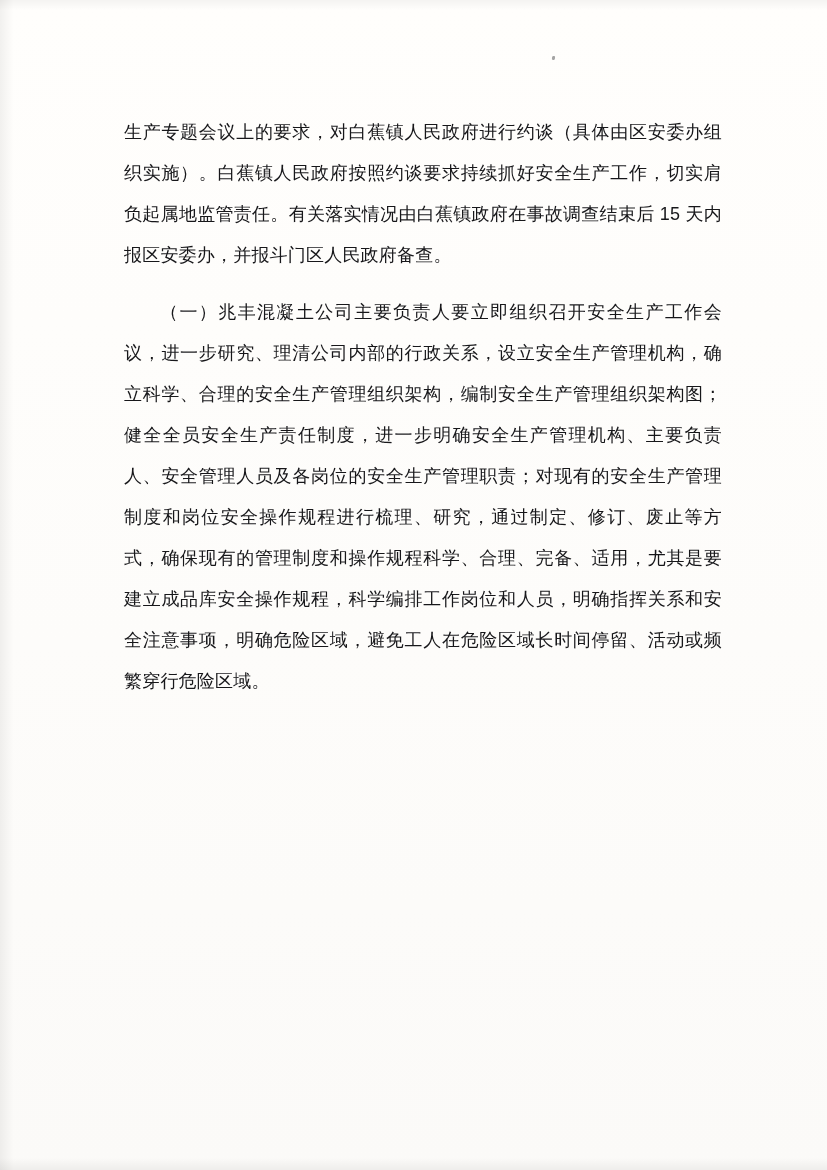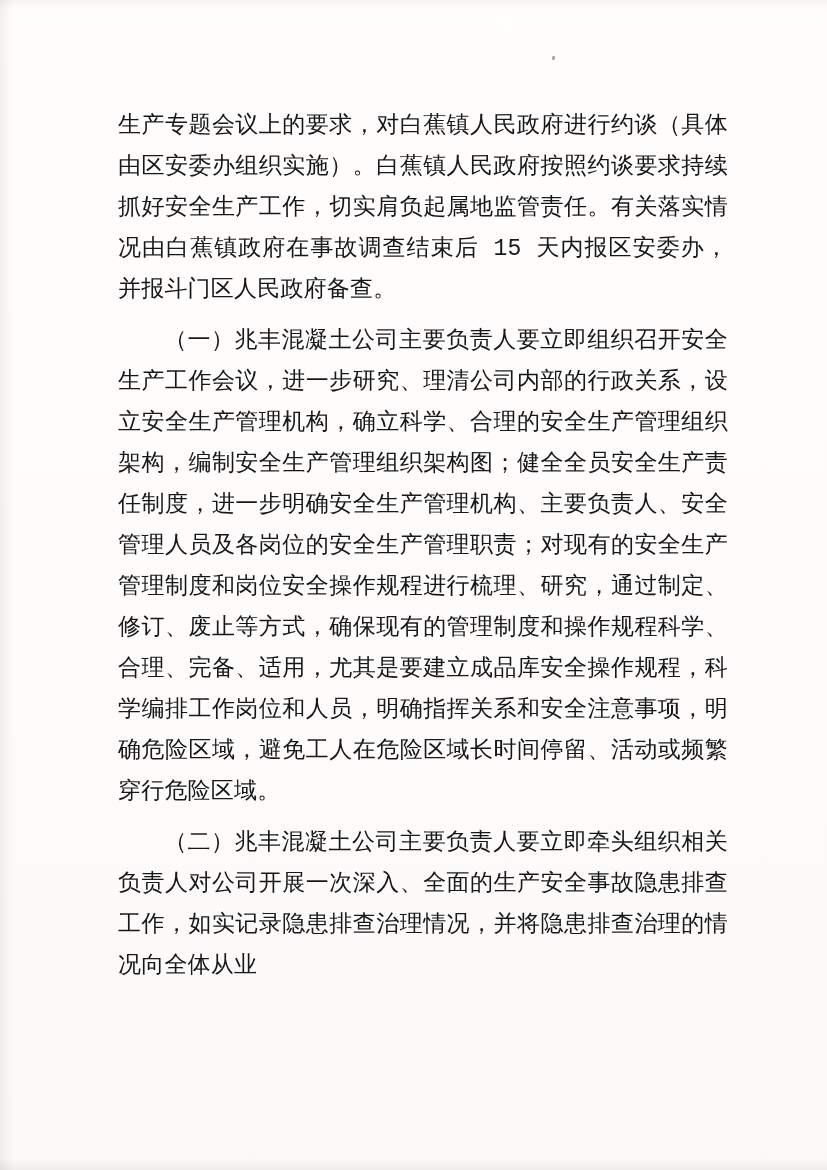--- a/index.html
+++ b/index.html
@@ -42,28 +42,28 @@
     left: 552px;
     top: 56px;
     width: 3px;
     height: 4px;
     background: #8d8d8d;
     border-radius: 40%;
     transform: rotate(12deg);
     opacity: .8;
   }
   p.para {
-    margin: 10px;
-    font-size: 23px;
+    margin: 16px;
+    font-size: 18px;
     line-height: 41px;
     letter-spacing: 0.2px;
     text-align: justify;
     text-justify: inter-ideograph;
     color: #17171a;
-    font-family: Liberation Mono, monospace;
+    font-family: Liberation Sans, sans-serif;
   }
   p.indent {
     text-indent: 2em;
   }
   h2.heading {
     margin: 6px 0 0 0;
     font-size: 20.5px;
     line-height: 41px;
     font-weight: bold;
     text-indent: 2em;
@@ -109,16 +109,15 @@
 <div class="page">
   <div class="edge-shadow-top"></div>
   <div class="edge-shadow-left"></div>
   <div class="edge-shadow-bottom"></div>
 
   <div class="speck"></div>
 
   <div class="content">
     <p class="para">生产专题会议上的要求，对白蕉镇人民政府进行约谈（具体由区安委办组织实施）。白蕉镇人民政府按照约谈要求持续抓好安全生产工作，切实肩负起属地监管责任。有关落实情况由白蕉镇政府在事故调查结束后 15 天内报区安委办，并报斗门区人民政府备查。</p>
     <p class="para indent">（一）兆丰混凝土公司主要负责人要立即组织召开安全生产工作会议，进一步研究、理清公司内部的行政关系，设立安全生产管理机构，确立科学、合理的安全生产管理组织架构，编制安全生产管理组织架构图；健全全员安全生产责任制度，进一步明确安全生产管理机构、主要负责人、安全管理人员及各岗位的安全生产管理职责；对现有的安全生产管理制度和岗位安全操作规程进行梳理、研究，通过制定、修订、废止等方式，确保现有的管理制度和操作规程科学、合理、完备、适用，尤其是要建立成品库安全操作规程，科学编排工作岗位和人员，明确指挥关系和安全注意事项，明确危险区域，避免工人在危险区域长时间停留、活动或频繁穿行危险区域。</p>
-    <p class="para indent">（二）兆丰混凝土公司主要负责人要立即牵头组织相关负责人对公司开展一次深入、全面的生产安全事故隐患排查工作，如实记录隐患排查治理情况，并将隐患排查治理的情况向全体从业</p>
   </div>
 
 </div>
 
 </body></html>

